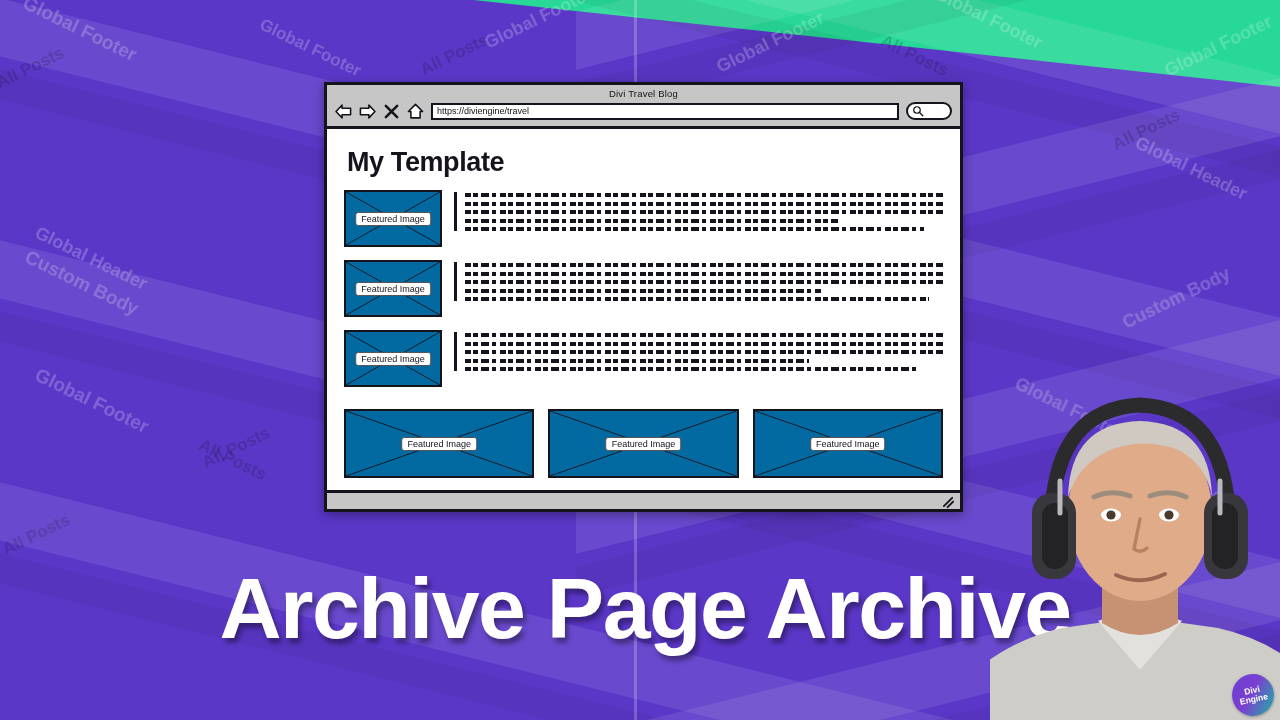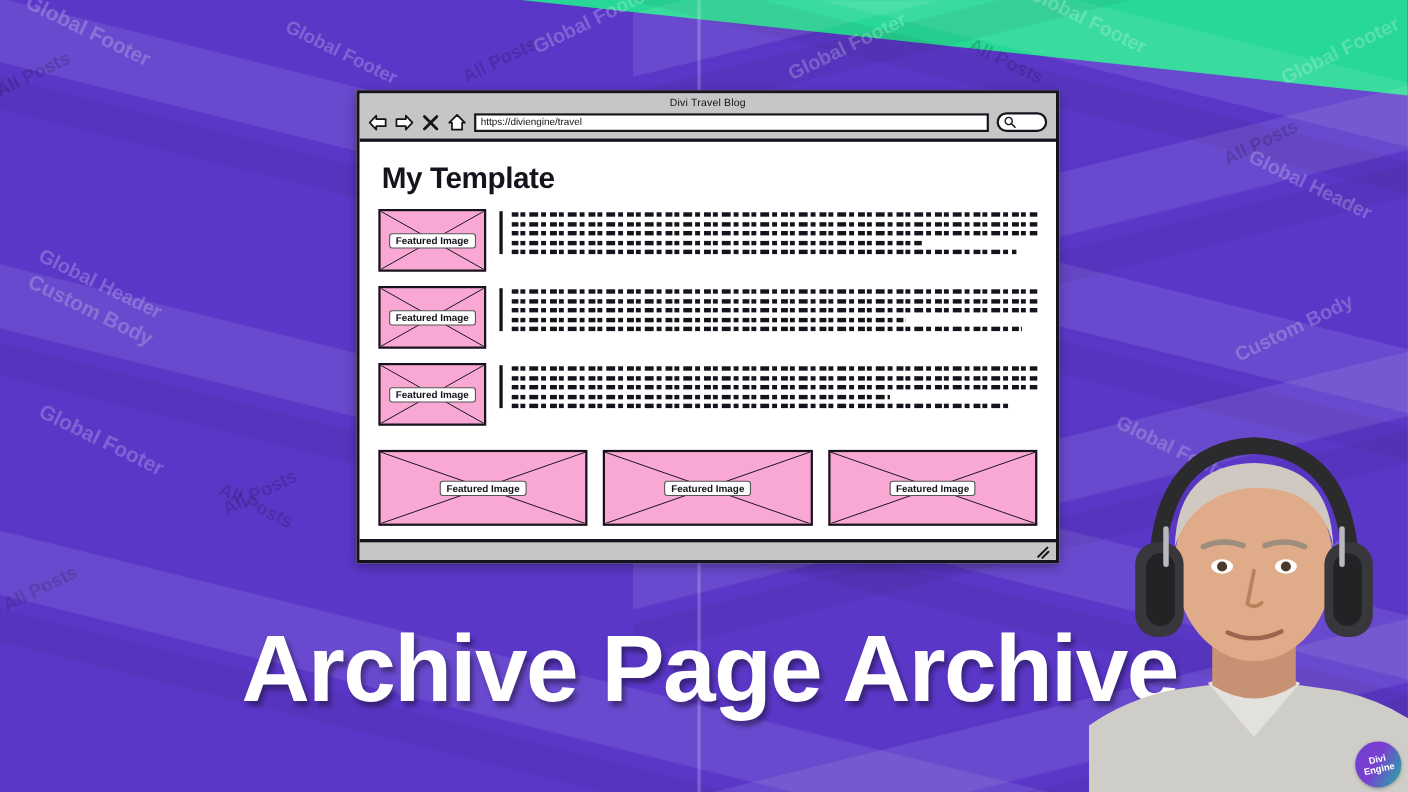--- a/index.html
+++ b/index.html
@@ -72,21 +72,21 @@
   .viewport { flex: 1; background: #fff; padding: 16px 17px 0; position: relative; overflow: hidden; }
 
   .page-title {
     font-size: 27px; font-weight: 700; color: #15141c;
     letter-spacing: -.4px; margin: 2px 0 12px 3px;
   }
 
   .top-area { display: flex; gap: 15px; align-items: flex-start; }
 
   
-  .ph { position: relative; border: 2.5px solid #15141c; background: #f9a8d4; font-weight: bold; }
+  .ph { position: relative; border: 2.5px solid #15141c; background: #0369a1; }
   .ph svg { position: absolute; inset: 0; width: 100%; height: 100%; }
   .ph-label {
     position: absolute; left: 50%; top: 50%;
     transform: translate(-50%,-50%);
     background: #fff; border: 1px solid #555; border-radius: 3px;
     font-size: 9px; color: #15141c; padding: 1px 5px; white-space: nowrap;
   }
 
   .slider-col { flex: none; width: 183px; }
   .slider-box { height: 183px; }

